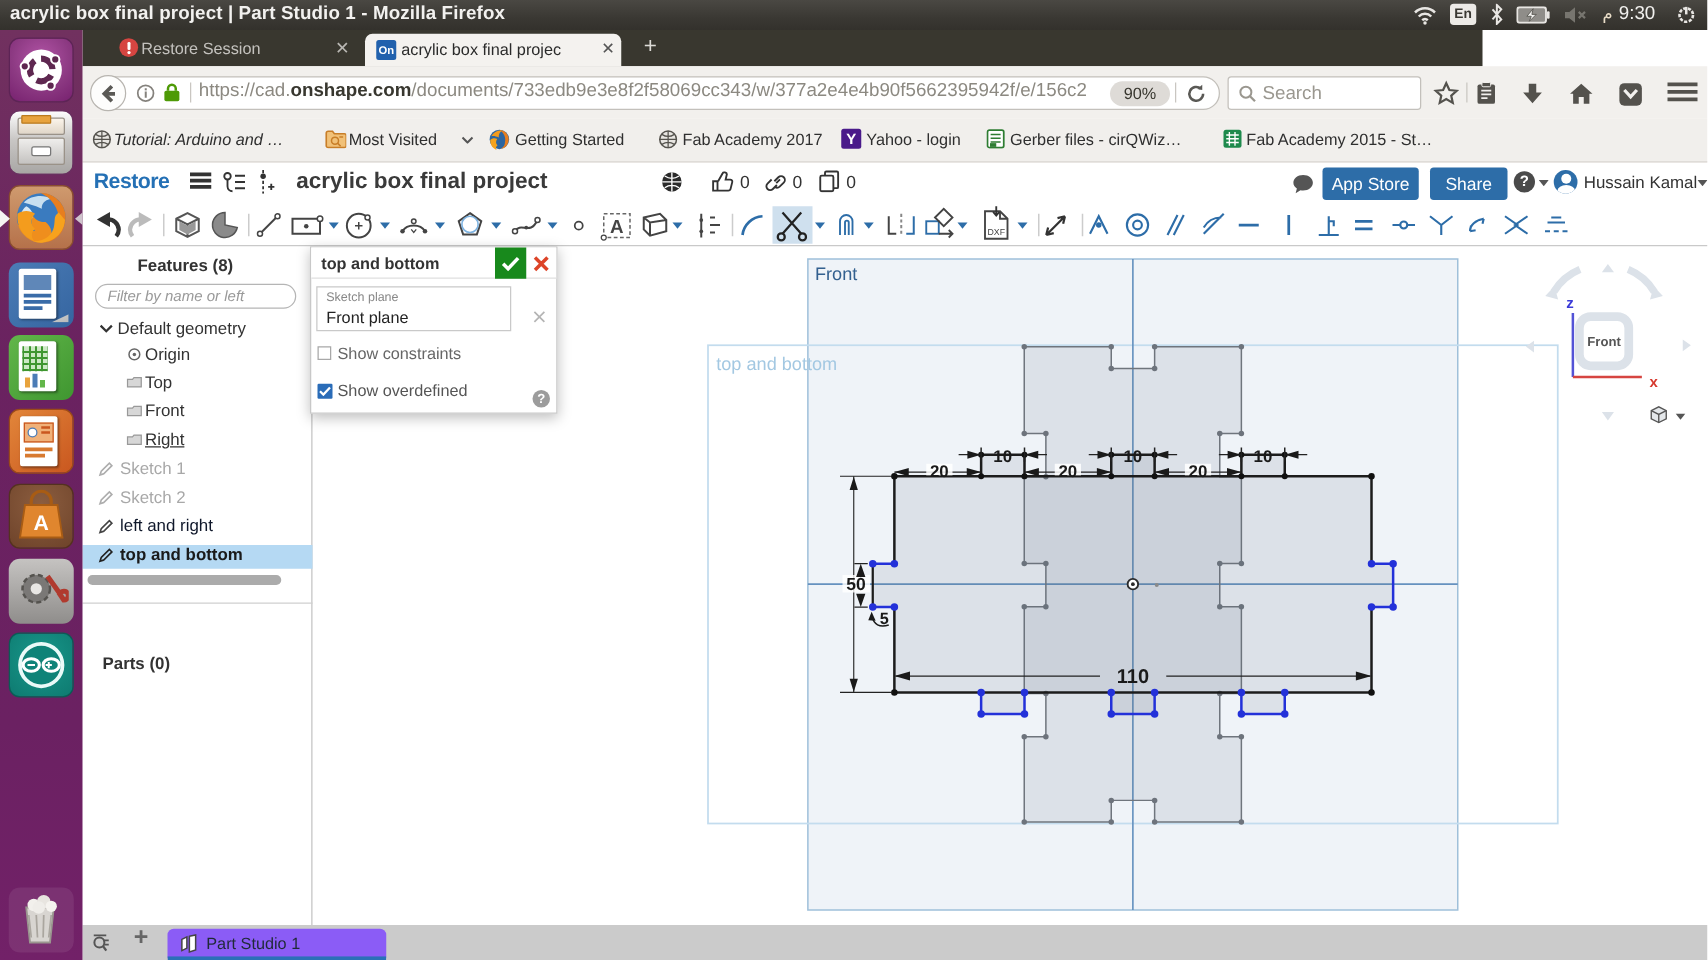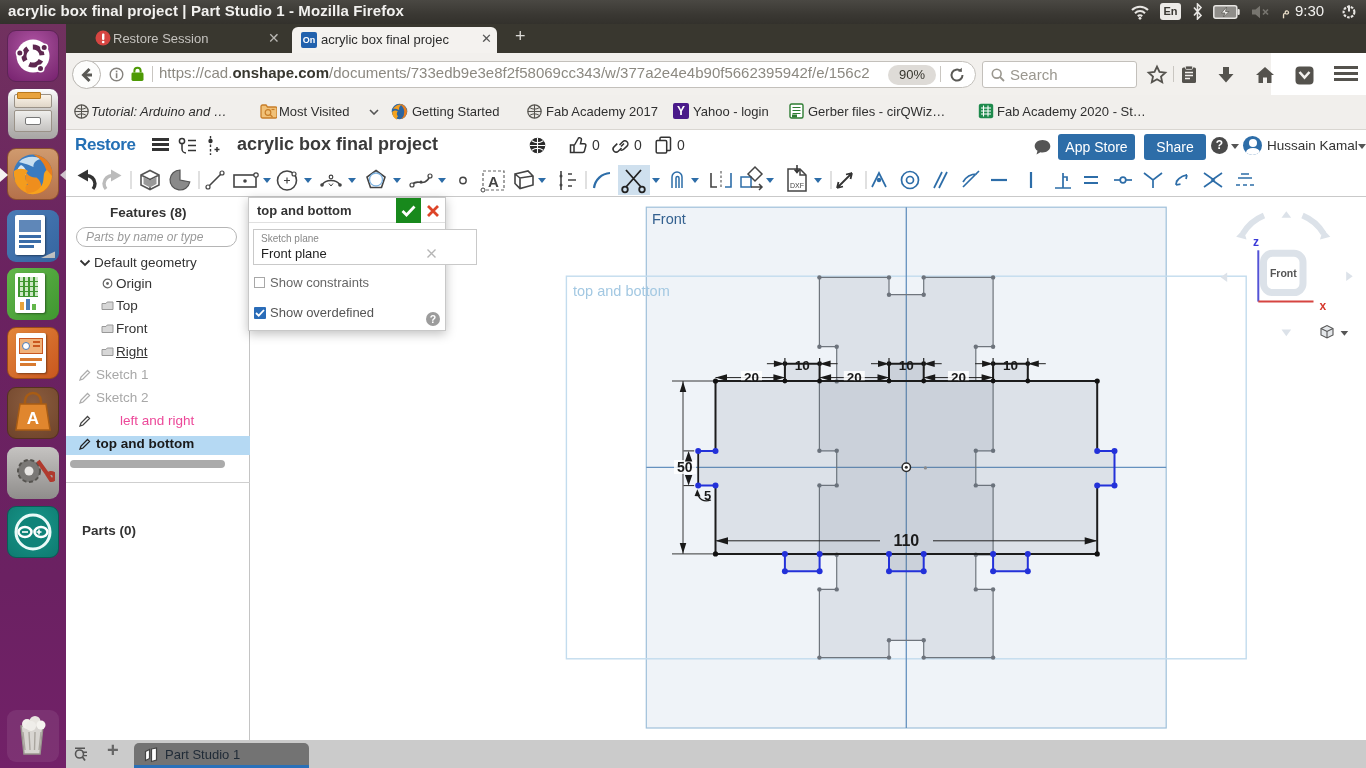--- a/index.html
+++ b/index.html
@@ -15,22 +15,22 @@
   #topbar .title { position:absolute; left:8px; top:2px; font-size:15px; font-weight:bold; color:#f2f1ef; letter-spacing:0.1px;}
   .tray { position:absolute; top:0; height:24px; }
 
   
   #launcher { left:0; top:24px; width:66px; height:744px;
     background:linear-gradient(180deg,#71315f 0%,#6a2260 35%,#6b2162 75%,#722168 100%);
     z-index:40; }
   .tile { position:absolute; left:7px; width:52px; height:52px; border-radius:9px; }
 
   
-  #tabstrip { left:66px; top:24px; width:1300px; height:29px; background:#39372f; z-index:30;}
-  #navbar { left:66px; top:53px; width:1205px; height:42px; background:#f2f0ed; z-index:30;padding-left:24px;}
+  #tabstrip { left:66px; top:24px; width:1120px; height:29px; background:#39372f; z-index:30;}
+  #navbar { left:66px; top:53px; width:1300px; height:42px; background:#f2f0ed; z-index:30;padding-left:24px;}
   #bookbar { left:66px; top:95px; width:1300px; height:35px; background:#f1efec; border-bottom:1px solid #d9d6d1; z-index:30; font-size:13px; color:#2f2f2f;}
   .bkitem { position:absolute; top:9px; white-space:nowrap; }
 
   
   #onheader { left:66px; top:130px; width:1300px; height:33px; background:#fff; z-index:20;}
   #ontoolbar { left:66px; top:163px; width:1300px; height:34px; background:#fff; border-bottom:1px solid #c9c9c9; z-index:20;}
 
   
   #featpanel { left:66px; top:197px; width:184px; height:543px; background:#fff; border-right:1px solid #c4c4c4; z-index:15; }
 
@@ -296,21 +296,21 @@
     <svg width="15" height="16" style="position:absolute;left:723px;top:8px" viewBox="0 0 15 16">
         <rect x="1" y="1" width="13" height="14" rx="1.5" fill="#fff" stroke="#2e7d32" stroke-width="1.4"></rect>
         <path d="M3.5 4.5 H11.5 M3.5 7.5 H11.5 M3.5 10.5 H11.5" stroke="#2e7d32" stroke-width="1.2"></path>
         <rect x="3" y="11.5" width="5" height="3" fill="#2e7d32"></rect>
       </svg>
     <span class="bkitem" style="left:742px;">Gerber files - cirQWiz…</span>
     <svg width="16" height="16" style="position:absolute;left:912px;top:8px" viewBox="0 0 16 16">
         <rect x="0.8" y="0.8" width="14.4" height="14.4" rx="2" fill="#1e8a4c"></rect>
         <path d="M3 5 H13 M3 8 H13 M3 11 H13 M5.5 2.5 V13.5 M10 2.5 V13.5" stroke="#fff" stroke-width="1.1"></path>
       </svg>
-    <span class="bkitem" style="left:931px;">Fab Academy 2020 - St…</span>
+    <span class="bkitem" style="left:931px;">Fab Academy 2015 - St…</span>
   </div>
 
   <div class="abs" id="onheader">
     <span style="position:absolute;left:9px;top:5px;font-size:17px;font-weight:bold;color:#2470b5;letter-spacing:-0.4px;">Restore</span>
     <div style="position:absolute;left:86px;top:8px;width:17px;height:14px;">
       <div style="height:2.6px;background:#333;margin-bottom:2.6px;"></div>
       <div style="height:2.6px;background:#333;margin-bottom:2.6px;"></div>
       <div style="height:2.6px;background:#333;"></div>
     </div>
     <svg width="19" height="18" style="position:absolute;left:112px;top:7px" viewBox="0 0 19 18">
@@ -481,21 +481,21 @@
         <path d="M1110 22 a14 10 0 0 1 11 -10 M1110 22 l4.5 -0.8 M1110 22 l0.8 -4.5 M1121 12 l-4 1 M1121 12 l-1 4"></path>
         <path d="M1138 10 L1148 17 L1138 24 M1156 10 L1146 17 L1156 24"></path>
         <path d="M1170 22 h4 m3 0 h4 m3 0 h4 M1172 15 l14 0 m-11 -4 l8 0" stroke-width="1.5"></path>
       </g>
     </svg>
   </div>
 
   <div class="abs" id="featpanel">
     <div style="position:absolute;left:16px;top:8px;font-size:13.5px;font-weight:bold;color:#333;margin-left:28px;">Features (8)</div>
     <div style="position:absolute;left:10px;top:30px;width:161px;height:20px;border:1px solid #b5b5b5;border-radius:11px;background:#fff;">
-      <span style="position:absolute;left:9px;top:2px;font-size:12px;font-style:italic;color:#999;">Parts by name or type</span>
+      <span style="position:absolute;left:9px;top:2px;font-size:12px;font-style:italic;color:#999;">Filter by name or left</span>
     </div>
 
     <svg width="12" height="8" style="position:absolute;left:13px;top:62px" viewBox="0 0 12 8">
         <path d="M1.5 1.5 L6 6 L10.5 1.5" stroke="#333" stroke-width="1.8" fill="none"></path>
       </svg>
     <div style="position:absolute;left:28px;top:58px;font-size:13.5px;color:#333;">Default geometry</div>
     <svg width="11" height="11" style="position:absolute;left:36px;top:81px" viewBox="0 0 11 11">
         <circle cx="5.5" cy="5.5" r="4.3" fill="none" stroke="#666" stroke-width="1.2"></circle>
         <circle cx="5.5" cy="5.5" r="1.4" fill="#666"></circle>
       </svg>
@@ -516,21 +516,21 @@
         <path d="M2 11 L3 8 L9.5 1.5 L11.5 3.5 L5 10 Z M2 11 L4.8 10.1" fill="none" stroke="#adadad" stroke-width="1.3"></path>
       </svg>
     <div style="position:absolute;left:30px;top:170px;font-size:13.5px;color:#a8a8a8;">Sketch 1</div>
     <svg width="13" height="13" style="position:absolute;left:12px;top:195px" viewBox="0 0 13 13">
         <path d="M2 11 L3 8 L9.5 1.5 L11.5 3.5 L5 10 Z M2 11 L4.8 10.1" fill="none" stroke="#adadad" stroke-width="1.3"></path>
       </svg>
     <div style="position:absolute;left:30px;top:193px;font-size:13.5px;color:#a8a8a8;">Sketch 2</div>
     <svg width="13" height="13" style="position:absolute;left:12px;top:218px" viewBox="0 0 13 13">
         <path d="M2 11 L3 8 L9.5 1.5 L11.5 3.5 L5 10 Z M2 11 L4.8 10.1" fill="none" stroke="#444" stroke-width="1.3"></path>
       </svg>
-    <div style="position:absolute;left:30px;top:216px;font-size:13.5px;color:#ec4899;margin-left:24px;">left and right</div>
+    <div style="position:absolute;left:30px;top:216px;font-size:13.5px;color:#0f172a;">left and right</div>
     <div style="position:absolute;left:0px;top:239px;width:184px;height:19px;background:#b5d9f3;"></div>
     <svg width="13" height="13" style="position:absolute;left:12px;top:241px" viewBox="0 0 13 13">
         <path d="M2 11 L3 8 L9.5 1.5 L11.5 3.5 L5 10 Z M2 11 L4.8 10.1" fill="none" stroke="#222" stroke-width="1.3"></path>
       </svg>
     <div style="position:absolute;left:30px;top:239px;font-size:13.5px;font-weight:bold;color:#1a1a1a;">top and bottom</div>
     <div style="position:absolute;left:4px;top:263px;width:155px;height:8px;background:#ababab;border-radius:4px;"></div>
     <div style="position:absolute;left:0;top:285px;width:184px;height:1px;background:#cfcfcf;"></div>
     <div style="position:absolute;left:16px;top:294px;font-size:13.5px;font-weight:bold;color:#333;margin-top:32px;">Parts (0)</div>
   </div>
 
@@ -724,21 +724,21 @@
       <span style="position:absolute;left:8px;top:5px;font-size:13px;font-weight:bold;color:#333;">top and bottom</span>
       <div style="position:absolute;left:147px;top:0;width:25px;height:25px;background:#18891c;">
         <svg width="15" height="12" style="position:absolute;left:5px;top:7px" viewBox="0 0 15 12">
             <path d="M1.5 6 L5.5 10 L13.5 1.5" stroke="#fff" stroke-width="2.8" fill="none"></path>
           </svg>
       </div>
       <svg width="14" height="14" style="position:absolute;left:177px;top:6px" viewBox="0 0 14 14">
           <path d="M2 2 L12 12 M12 2 L2 12" stroke="#dd4428" stroke-width="2.8"></path>
         </svg>
     </div>
-    <div style="position:absolute;left:4px;top:31px;width:224px;height:36px;border:1px solid #c9c9c9;background:#fff;">
+    <div style="position:absolute;left:4px;top:31px;width:156px;height:36px;border:1px solid #c9c9c9;background:#fff;">
       <span style="position:absolute;left:7px;top:3px;font-size:10px;color:#888;">Sketch plane</span>
       <span style="position:absolute;left:7px;top:16px;font-size:13px;color:#222;">Front plane</span>
       <svg width="11" height="11" style="position:absolute;left:172px;top:18px" viewBox="0 0 11 11">
           <path d="M1.5 1.5 L9.5 9.5 M9.5 1.5 L1.5 9.5" stroke="#b5b5b5" stroke-width="1.4"></path>
         </svg>
     </div>
     <div style="position:absolute;left:5px;top:79px;width:11px;height:11px;border:1px solid #a8a8a8;background:#fff;"></div>
     <span style="position:absolute;left:21px;top:77px;font-size:13px;color:#666;">Show constraints</span>
     <div style="position:absolute;left:5px;top:109px;width:12px;height:12px;background:#2a6cb8;border-radius:1px;">
       <svg width="10" height="8" style="position:absolute;left:1px;top:2px" viewBox="0 0 10 8">
@@ -749,21 +749,21 @@
     <div style="position:absolute;left:177px;top:114px;width:14px;height:14px;border-radius:50%;background:#9c9c9c;color:#fff;font-size:10.5px;font-weight:bold;text-align:center;line-height:14px;">?</div>
   </div>
 
   <div class="abs" id="bottombar">
     <svg width="17" height="15" style="position:absolute;left:8px;top:7px" viewBox="0 0 17 15">
         <circle cx="5.5" cy="7" r="4" fill="none" stroke="#555" stroke-width="1.6"></circle>
         <path d="M8.5 10 L11 13.5" stroke="#555" stroke-width="1.8"></path>
         <path d="M1 1.2 H11 M8.5 5.3 H13 M9.5 8.6 H13" stroke="#555" stroke-width="1.4"></path>
       </svg>
     <span style="position:absolute;left:41px;top:-1px;font-size:20px;color:#666;font-weight:bold;">+</span>
-    <div class="btab" style="left:68px;width:175px;background:#737373;border-bottom:3px solid #2a70b8;">
+    <div class="btab" style="left:68px;width:175px;background:#8b5cf6;border-bottom:3px solid #2a70b8;">
       <svg width="17" height="16" style="position:absolute;left:10px;top:4px" viewBox="0 0 17 16">
           <path d="M1.5 4.5 L5.5 2.5 V11.5 L1.5 13.5 Z" fill="#fff" stroke="#444" stroke-width="1.2"></path>
           <path d="M7.5 2 L12.5 1 V13 L7.5 14.5 Z" fill="#fff" stroke="#444" stroke-width="1.2"></path>
         </svg>
       <span style="position:absolute;left:31px;top:4px;color:#1f2a36;">Part Studio 1</span>
     </div>
   </div>
 
 </div>
 

